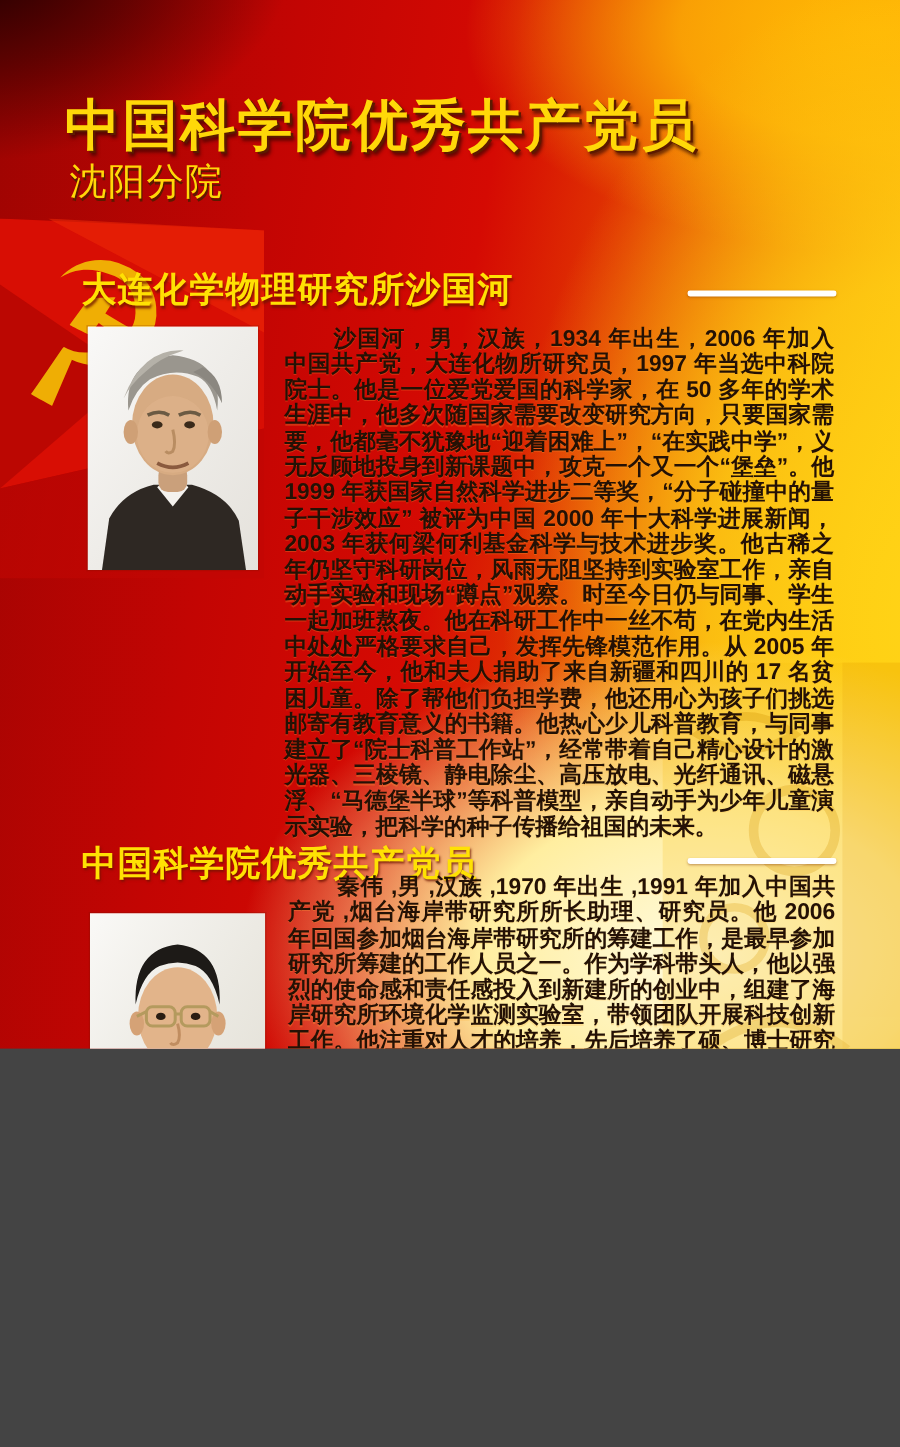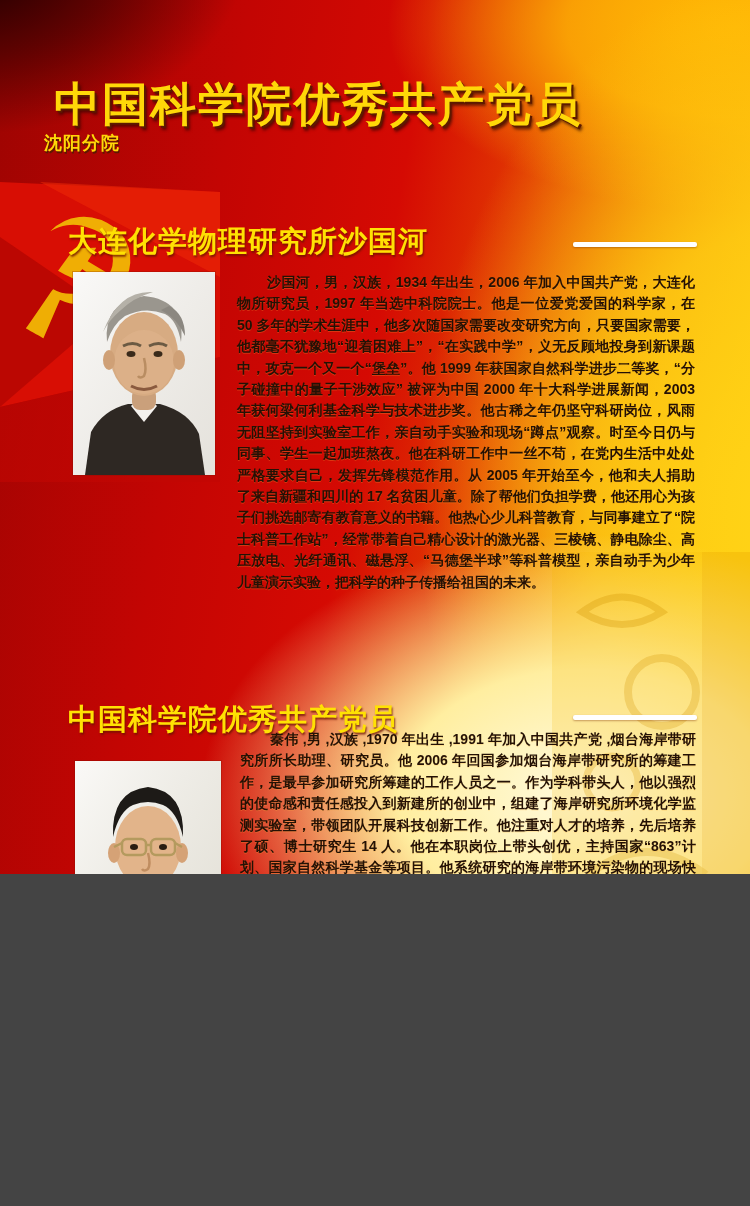--- a/index.html
+++ b/index.html
@@ -20,42 +20,42 @@
 
   
   .main-title{
     left:54px;top:74px;
     font-size:46px;font-weight:900;letter-spacing:2px;
     color:#ffd808;
     text-shadow:2px 2px 0 #5c1a00,3px 4px 3px rgba(40,5,0,.65);
     white-space:nowrap;margin:0;
   }
   .sub-title{
-    left:44px;top:131px;
-    font-size:18px;font-weight:700;letter-spacing:1px;
+    left:58px;top:131px;
+    font-size:31px;font-weight:400;letter-spacing:1px;
     color:#ffd808;
     text-shadow:1px 2px 0 #5c1a00;
   }
 
   
   .section-header{
     font-size:29px;font-weight:900;letter-spacing:1px;
     color:#ffe103;
     text-shadow:1px 2px 2px rgba(110,20,0,.8);
     white-space:nowrap;
     text-align:right;
   }
   .header-line{
     width:124px;height:5px;background:#ffffff;border-radius:2px;
     box-shadow:0 1px 2px rgba(120,40,0,.4);
   }
 
   
   .bio{
-    font-size:14px;font-weight:bold;line-height:21.4px;
+    font-size:19px;font-weight:bold;line-height:21.4px;
     color:#241105;
     text-align:justify;text-indent:2.15em;
     margin:0;
     text-shadow:0 1px 0 rgba(255,180,60,.25);
   }
   .bio-1{left:237px;top:272px;width:458px;}
   .bio-2{left:240px;top:729px;width:456px;}
 
   
   .photo{box-shadow:0 0 0 1px rgba(120,20,0,.25);}

